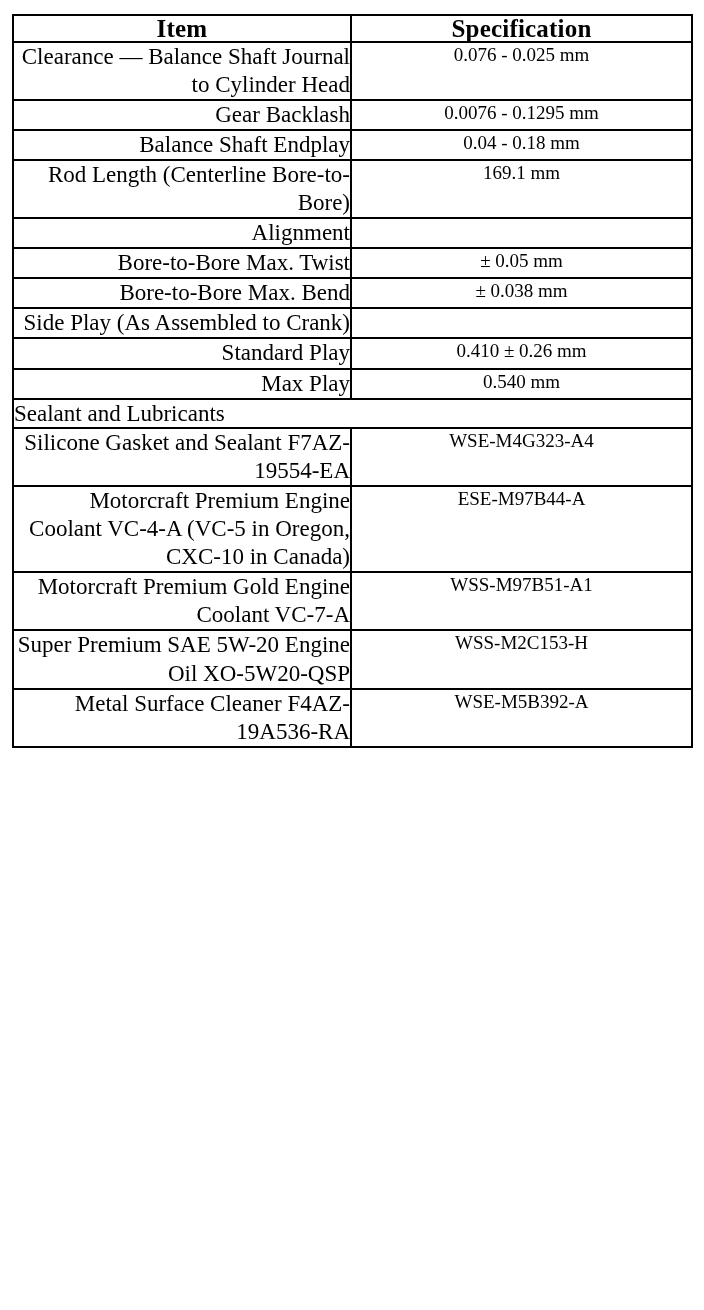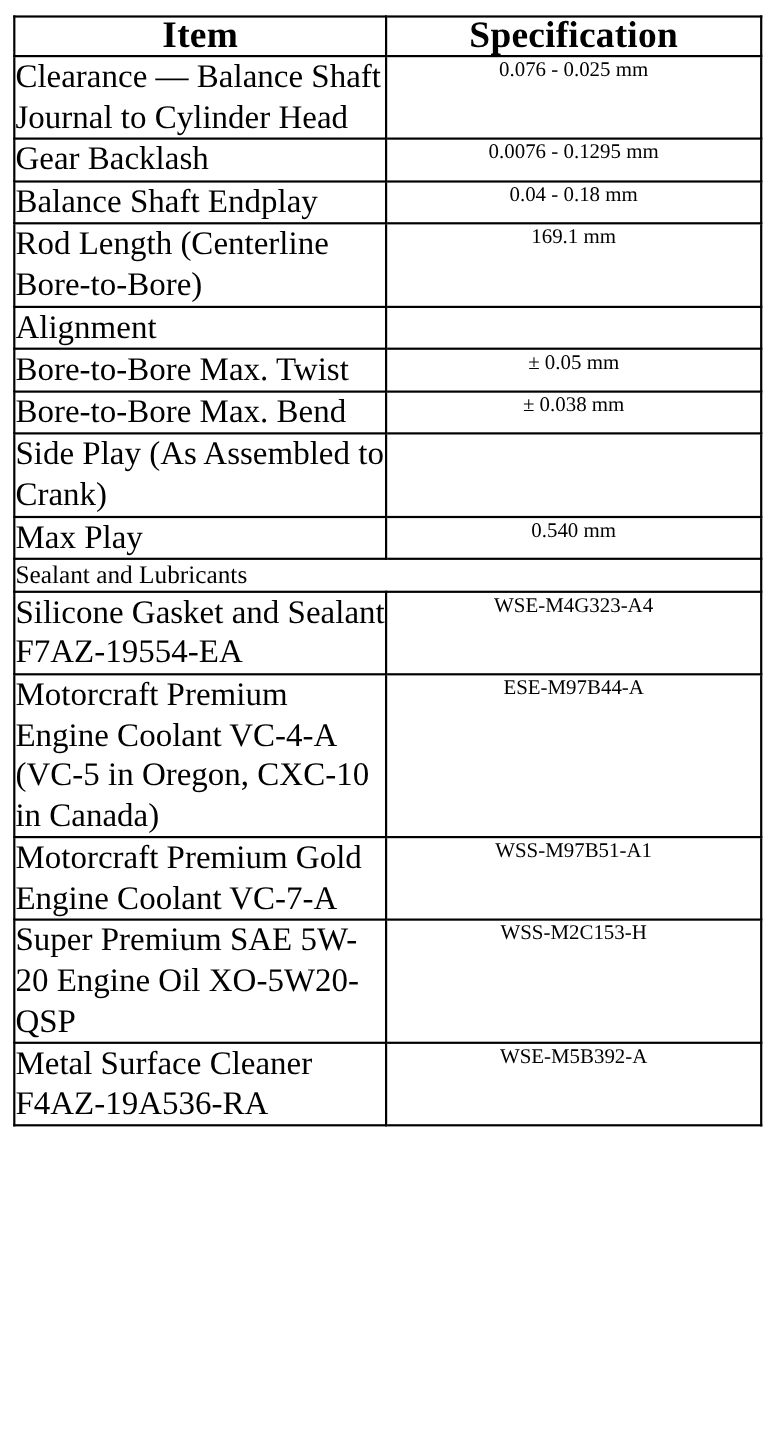--- a/index.html
+++ b/index.html
@@ -34,30 +34,30 @@
 
   table.spec-table th,
   table.spec-table td {
     border: 2px solid #000000;
     padding: 0;
     vertical-align: top;
   }
   .hdr-cell {
     text-align: center;
     font-weight: bold;
-    font-size: 34px;
+    font-size: 25px;
     line-height: 1.0;
     padding: 8px 4px 10px 4px;
     letter-spacing: 0.2px;
   }
   .item-cell {
-    font-size: 30px;
+    font-size: 23px;
     line-height: 1.22;
     padding: 7px 6px 8px 9px;
-    text-align: left;
+    text-align: right;
   }
   .item-cell.indent {
   }
   .spec-cell {
     font-size: 19px;
     line-height: 1.22;
     padding: 7px 6px 8px 6px;
     text-align: center;
   }
   .spec-cell.blank { padding: 0; }
@@ -111,20 +111,24 @@
         </tr>
         <tr>
           <td class="item-cell indent">Bore-to-Bore Max. Bend</td>
           <td class="spec-cell">± 0.038 mm</td>
         </tr>
         <tr>
           <td class="item-cell">Side Play (As Assembled to Crank)</td>
           <td class="spec-cell blank">&nbsp;</td>
         </tr>
         <tr>
+          <td class="item-cell indent">Standard Play</td>
+          <td class="spec-cell">0.410 ± 0.26 mm</td>
+        </tr>
+        <tr>
           <td class="item-cell indent">Max Play</td>
           <td class="spec-cell">0.540 mm</td>
         </tr>
         <tr>
           <td class="section-cell" colspan="2">Sealant and Lubricants</td>
         </tr>
         <tr>
           <td class="item-cell">Silicone Gasket and Sealant F7AZ-19554-EA</td>
           <td class="spec-cell">WSE-M4G323-A4</td>
         </tr>

